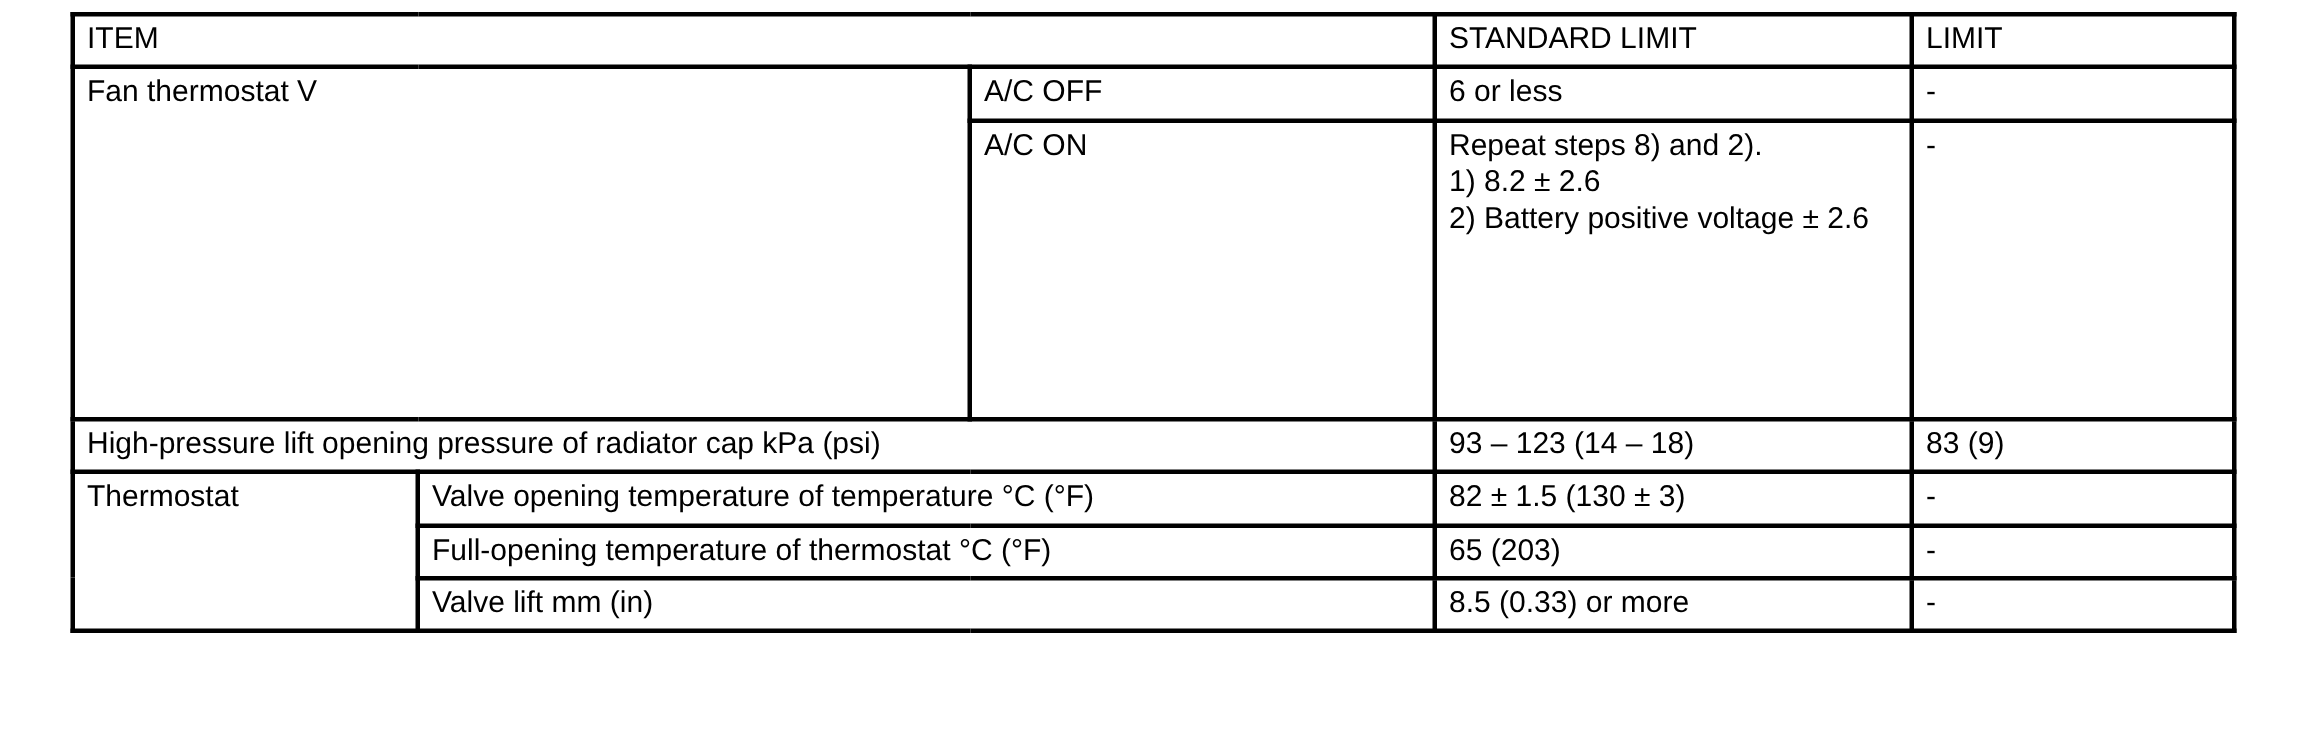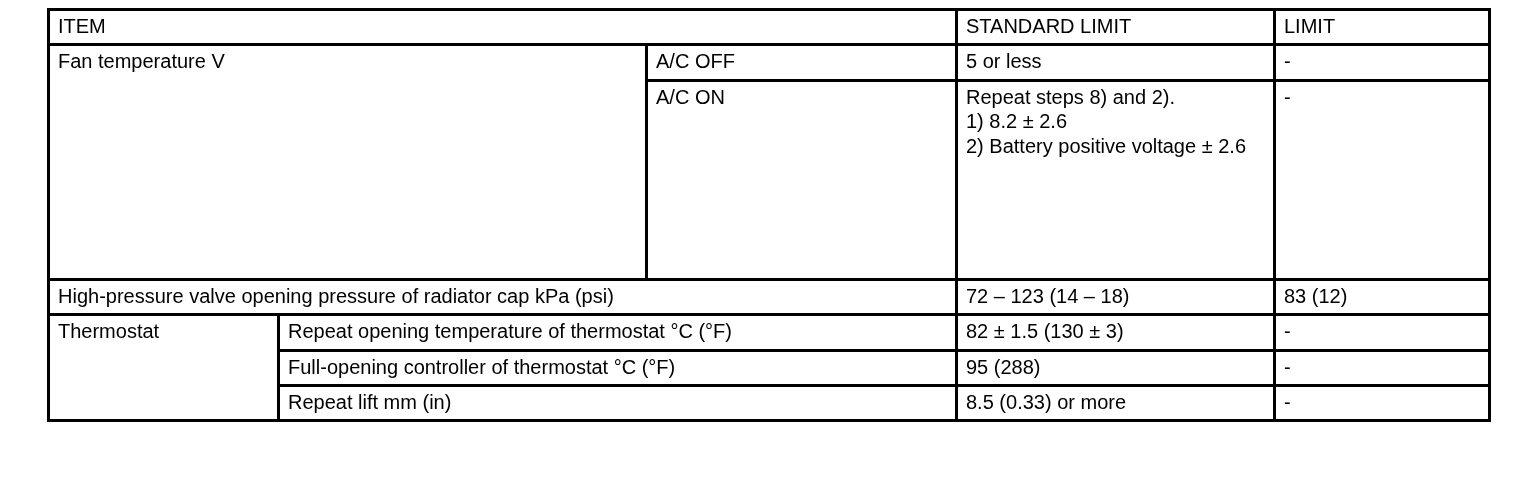--- a/index.html
+++ b/index.html
@@ -62,53 +62,53 @@
       <col class="col-limit">
     </colgroup>
     <tbody>
       <tr>
         <td colspan="3">ITEM</td>
         <td>STANDARD LIMIT</td>
         <td>LIMIT</td>
       </tr>
 
       <tr>
-        <td colspan="2" rowspan="2">Fan temperature V</td>
+        <td colspan="2" rowspan="2">Fan thermostat V</td>
         <td>A/C OFF</td>
-        <td>5 or less</td>
+        <td>6 or less</td>
         <td>-</td>
       </tr>
 
       <tr>
         <td class="tall-cell">A/C ON</td>
         <td class="cell-multiline">Repeat steps 8) and 2).
 1) 8.2 ± 2.6
 2) Battery positive voltage ± 2.6</td>
         <td>-</td>
       </tr>
 
       <tr>
-        <td colspan="3">High-pressure valve opening pressure of radiator cap kPa (psi)</td>
-        <td>72 – 123 (14 – 18)</td>
-        <td>83 (12)</td>
+        <td colspan="3">High-pressure lift opening pressure of radiator cap kPa (psi)</td>
+        <td>93 – 123 (14 – 18)</td>
+        <td>83 (9)</td>
       </tr>
 
       <tr>
         <td rowspan="3">Thermostat</td>
-        <td colspan="2">Repeat opening temperature of thermostat °C (°F)</td>
+        <td colspan="2">Valve opening temperature of temperature °C (°F)</td>
         <td>82 ± 1.5 (130 ± 3)</td>
         <td>-</td>
       </tr>
 
       <tr>
-        <td colspan="2">Full-opening controller of thermostat °C (°F)</td>
-        <td>95 (288)</td>
+        <td colspan="2">Full-opening temperature of thermostat °C (°F)</td>
+        <td>65 (203)</td>
         <td>-</td>
       </tr>
 
       <tr>
-        <td colspan="2">Repeat lift mm (in)</td>
+        <td colspan="2">Valve lift mm (in)</td>
         <td>8.5 (0.33) or more</td>
         <td>-</td>
       </tr>
     </tbody>
   </table>
 </div>
 
 </body></html>

